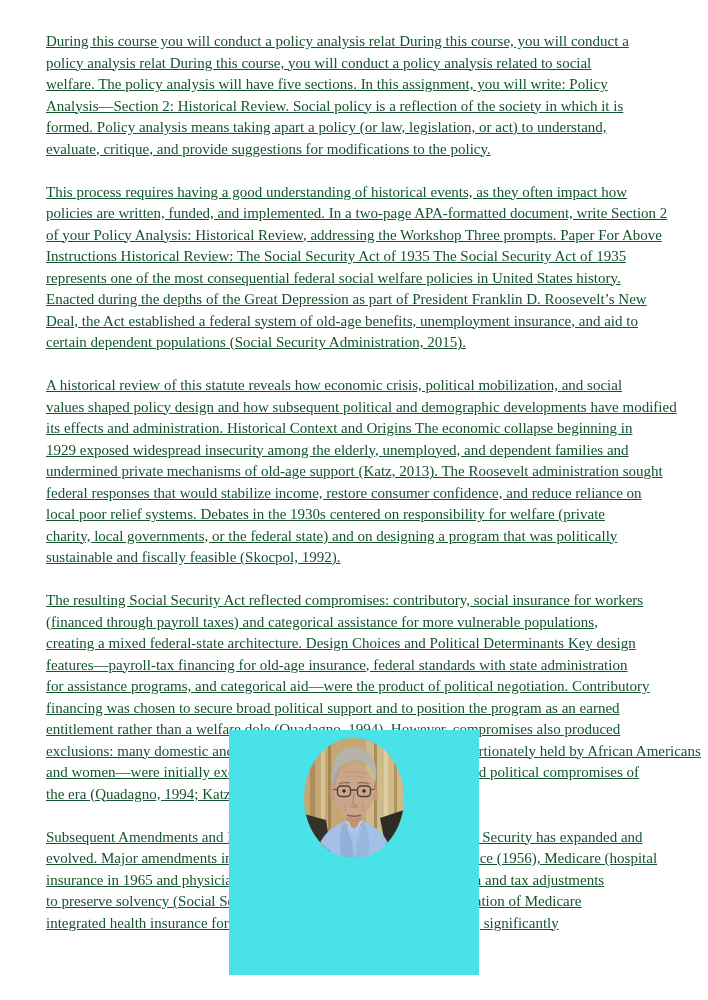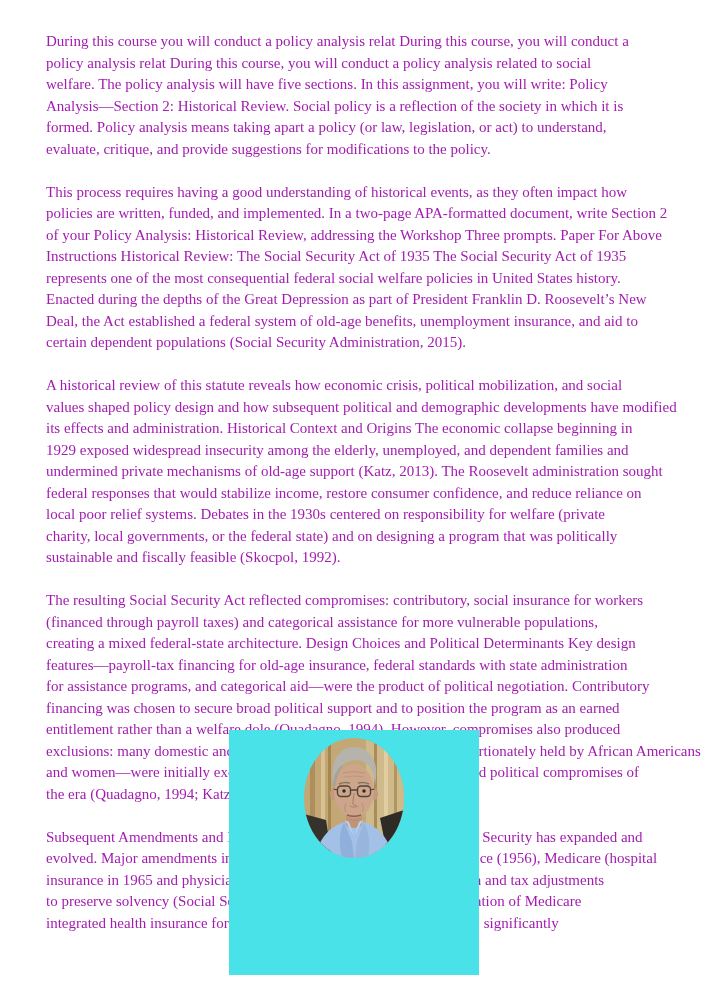--- a/index.html
+++ b/index.html
@@ -52,21 +52,21 @@
     font-family: "Liberation Serif", serif;
     font-weight: bold;
     font-size: 21px;
     color: #0e0e12;
     white-space: nowrap;
   }
 </style>
 </head>
 <body style="background: rgb(255, 255, 255);">
 
-<div class="doc-text" style="color: #a21caf;">
+<div class="doc-text" style="color: #14532d; text-decoration: underline;">
   <p>During this course you will conduct a policy analysis relat During this course, you will conduct a
 policy analysis relat During this course, you will conduct a policy analysis related to social
 welfare. The policy analysis will have five sections. In this assignment, you will write: Policy
 Analysis—Section 2: Historical Review. Social policy is a reflection of the society in which it is
 formed. Policy analysis means taking apart a policy (or law, legislation, or act) to understand,
 evaluate, critique, and provide suggestions for modifications to the policy.</p>
   <p>This process requires having a good understanding of historical events, as they often impact how
 policies are written, funded, and implemented. In a two-page APA-formatted document, write Section 2
 of your Policy Analysis: Historical Review, addressing the Workshop Three prompts. Paper For Above
 Instructions Historical Review: The Social Security Act of 1935 The Social Security Act of 1935

